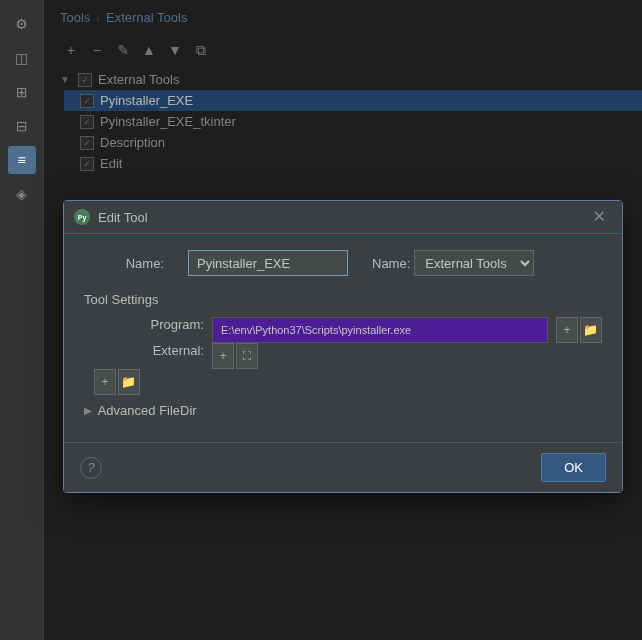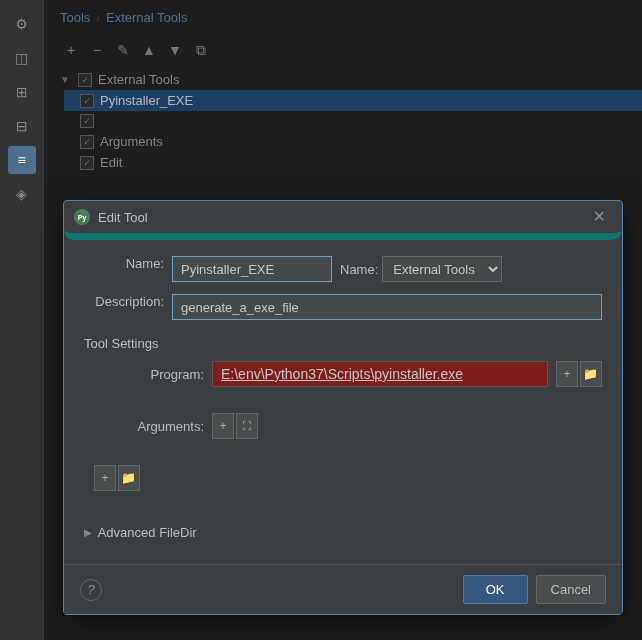--- a/index.html
+++ b/index.html
@@ -158,22 +158,21 @@
       border: 1px solid #5a7fa8;
       border-radius: 4px;
       box-shadow: 0 8px 32px rgba(0,0,0,0.6);
     }
     .dialog-titlebar {
       display: flex;
       align-items: center;
       justify-content: space-between;
       padding: 6px 10px;
       background: #3c3f41;
-      border-bottom: 7px solid #0f766e;
-      border-radius: 10px;
+      border-bottom: 1px solid #0f766e;
     }
     .dialog-title-left {
       display: flex;
       align-items: center;
       gap: 8px;
     }
     .dialog-icon {
       width: 16px;
       height: 16px;
       background: #4a7c59;
@@ -199,22 +198,23 @@
       border-radius: 2px;
       line-height: 1;
     }
 
     .dialog-body {
       padding: 16px 20px;
     }
 
     .form-row {
       display: flex;
+      align-items: center;
       margin-bottom: 12px;
-      gap: 8px;
+      gap: 24px;
     }
     .form-label {
       color: #bbb;
       min-width: 80px;
       text-align: right;
       font-size: 13px;
     }
     .form-input {
       flex: 1;
       background: #45494a;
@@ -250,40 +250,38 @@
       font-size: 13px;
       margin-bottom: 10px;
       margin-top: 16px;
     }
 
     .tool-settings {
       margin-left: 10px;
     }
     .tool-row {
       display: flex;
-      align-items: center;
-      margin-bottom: 26px;
+      margin-bottom: 0;
       gap: 8px;
     }
     .tool-label {
       color: #bbb;
       min-width: 110px;
       text-align: right;
       font-size: 13px;
     }
     .tool-input {
       flex: 1;
-      background: #7f1d1d;
+      background: #4c1d95;
       border: 1px solid #555;
       color: #c5c5c5;
       padding: 4px 8px;
-      font-size: 14px;
+      font-size: 11px;
       height: 26px;
       outline: none;
-      text-decoration: underline;
     }
     .tool-btns {
       display: flex;
       gap: 2px;
     }
     .tool-btn-small {
       width: 22px;
       height: 26px;
       background: #4a4d4e;
       border: 1px solid #666;
@@ -392,25 +390,26 @@
         <span>External Tools</span>
       </div>
 
       <div class="tree-item selected tree-indent">
         <div class="check checked"></div>
         <span>Pyinstaller_EXE</span>
       </div>
 
       <div class="tree-item tree-indent">
         <div class="check checked"></div>
+        <span>Pyinstaller_EXE_tkinter</span>
       </div>
 
       <div class="tree-item tree-indent">
         <div class="check checked"></div>
-        <span>Arguments</span>
+        <span>Description</span>
       </div>
 
       <div class="tree-item tree-indent">
         <div class="check checked"></div>
         <span>Edit</span>
       </div>
     </div>
   </div>
 
   <div class="modal-overlay">
@@ -432,40 +431,36 @@
           <span class="form-label">Name:</span>
           <input class="form-input" type="text" style="max-width: 160px;" value="Pyinstaller_EXE">
           <div class="group-select-wrapper">
             <span class="group-label">Name:</span>
             <select class="group-select">
               <option>External Tools</option>
             </select>
           </div>
         </div>
 
-        <div class="form-row">
-          <span class="form-label">Description:</span>
-          <input class="form-input" type="text" style="flex: 1 1 0%;" value="generate_a_exe_file">
-        </div>
 
         <div class="section-title">Tool Settings</div>
 
         <div class="tool-settings">
 
           <div class="tool-row">
             <span class="tool-label">Program:</span>
             <input class="tool-input" type="text" value="E:\env\Python37\Scripts\pyinstaller.exe" style="">
             <div class="tool-btns">
               <button class="tool-btn-small">+</button>
               <button class="tool-btn-small">📁</button>
             </div>
           </div>
 
           <div class="tool-row">
-            <span class="tool-label">Arguments:</span>
+            <span class="tool-label">External:</span>
             <div class="tool-btns">
               <button class="tool-btn-small">+</button>
               <button class="tool-btn-small">⛶</button>
             </div>
           </div>
 
           <div class="tool-row">
             <div class="tool-btns">
               <button class="tool-btn-small">+</button>
               <button class="tool-btn-small">📁</button>
@@ -476,18 +471,17 @@
         <div class="advanced-options">
           <span class="advanced-arrow">▶</span>
           <span>Advanced FileDir</span>
         </div>
       </div>
 
       <div class="dialog-footer">
         <button class="footer-help">?</button>
         <div class="footer-actions">
           <button class="btn-ok">OK</button>
-          <button class="btn-cancel">Cancel</button>
         </div>
       </div>
     </div>
   </div>
 </div>
 
 </body></html>

